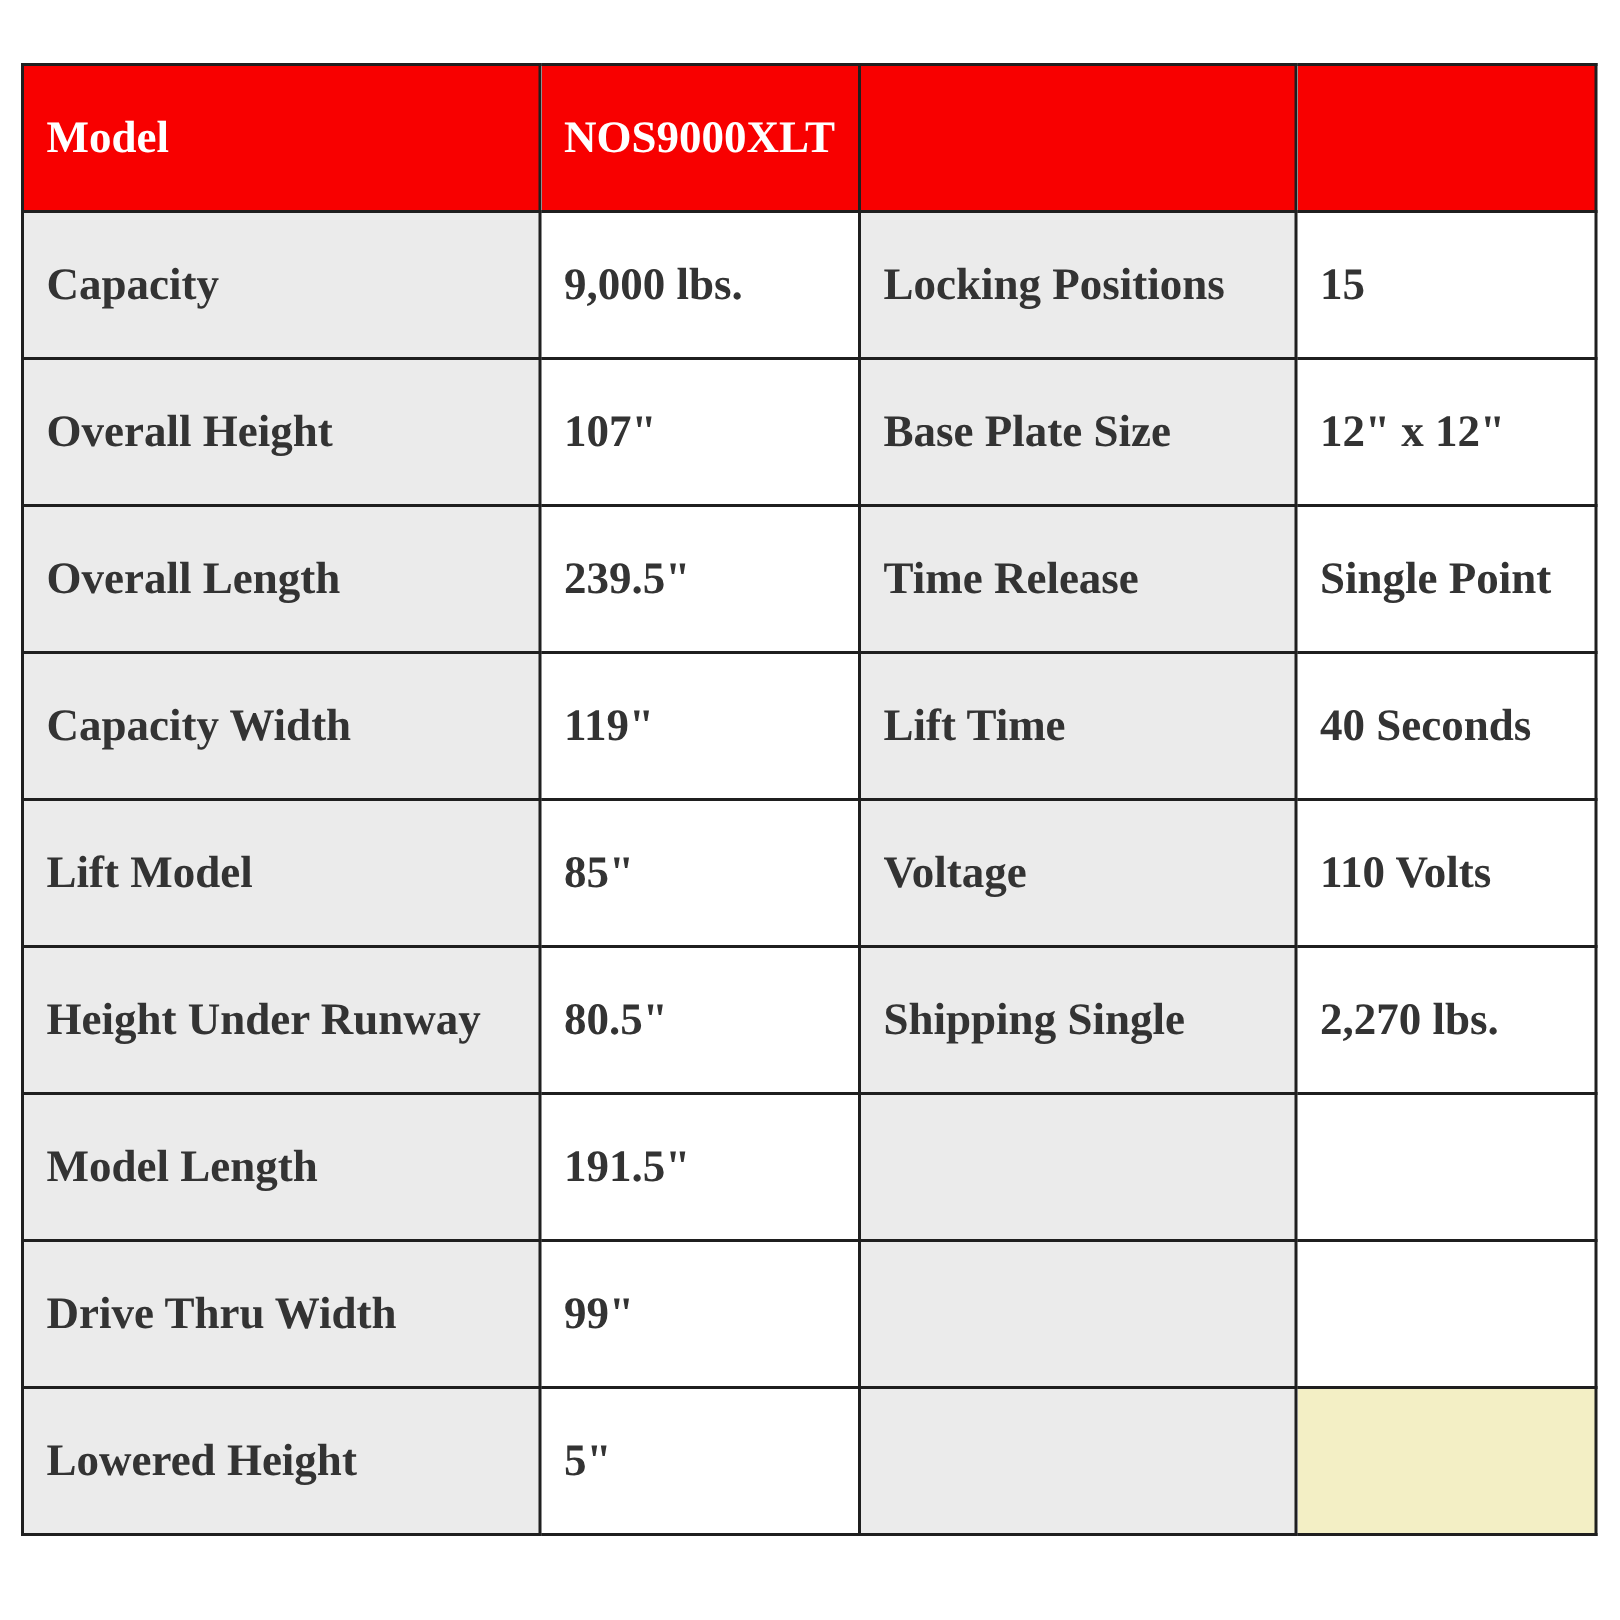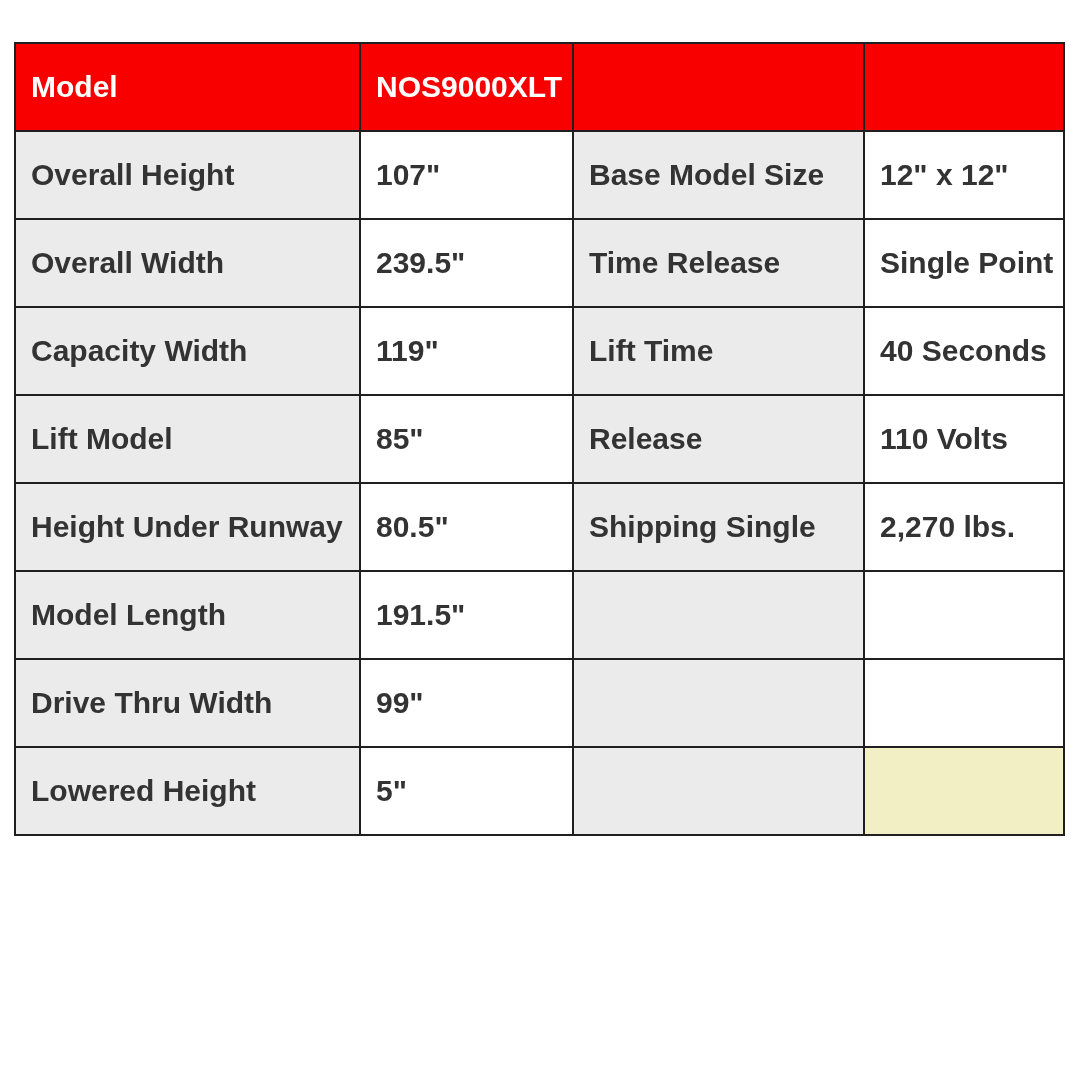--- a/index.html
+++ b/index.html
@@ -22,28 +22,29 @@
   }
   table.spec{
     position:absolute;
     left:14px;top:42px;
     width:1049px;
     border-collapse:collapse;
     table-layout:fixed;
   }
   table.spec td{
     border:2px solid var(--border);
-    height:88px;
+    height:98px;
     padding:0 0 0 15px;
     vertical-align:middle;
     font-size:30px;
     font-weight:bold;
     color:var(--text);
     white-space:nowrap;
     overflow:hidden;
+    font-family:Liberation Serif, serif;
   }
   table.spec tr.hdr td{
     background:var(--header-bg);
     color:var(--header-text);
   }
   td.lab{background:var(--label-cell-bg);}
   td.val{background:var(--value-cell-bg);}
   td.highlight{background:var(--highlight-cell-bg);}
 </style>
 </head>
@@ -57,41 +58,47 @@
     <col style="width:200px">
   </colgroup>
   <tbody>
     <tr class="hdr">
       <td>Model</td>
       <td>NOS9000XLT</td>
       <td></td>
       <td></td>
     </tr>
     <tr>
+      <td class="lab">Capacity</td>
+      <td class="val">9,000 lbs.</td>
+      <td class="lab">Locking Positions</td>
+      <td class="val">15</td>
+    </tr>
+    <tr>
       <td class="lab">Overall Height</td>
       <td class="val">107"</td>
-      <td class="lab">Base Model Size</td>
+      <td class="lab">Base Plate Size</td>
       <td class="val">12" x 12"</td>
     </tr>
     <tr>
-      <td class="lab">Overall Width</td>
+      <td class="lab">Overall Length</td>
       <td class="val">239.5"</td>
       <td class="lab">Time Release</td>
       <td class="val">Single Point</td>
     </tr>
     <tr>
       <td class="lab">Capacity Width</td>
       <td class="val">119"</td>
       <td class="lab">Lift Time</td>
       <td class="val">40 Seconds</td>
     </tr>
     <tr>
       <td class="lab">Lift Model</td>
       <td class="val">85"</td>
-      <td class="lab">Release</td>
+      <td class="lab">Voltage</td>
       <td class="val">110 Volts</td>
     </tr>
     <tr>
       <td class="lab">Height Under Runway</td>
       <td class="val">80.5"</td>
       <td class="lab">Shipping Single</td>
       <td class="val">2,270 lbs.</td>
     </tr>
     <tr>
       <td class="lab">Model Length</td>

